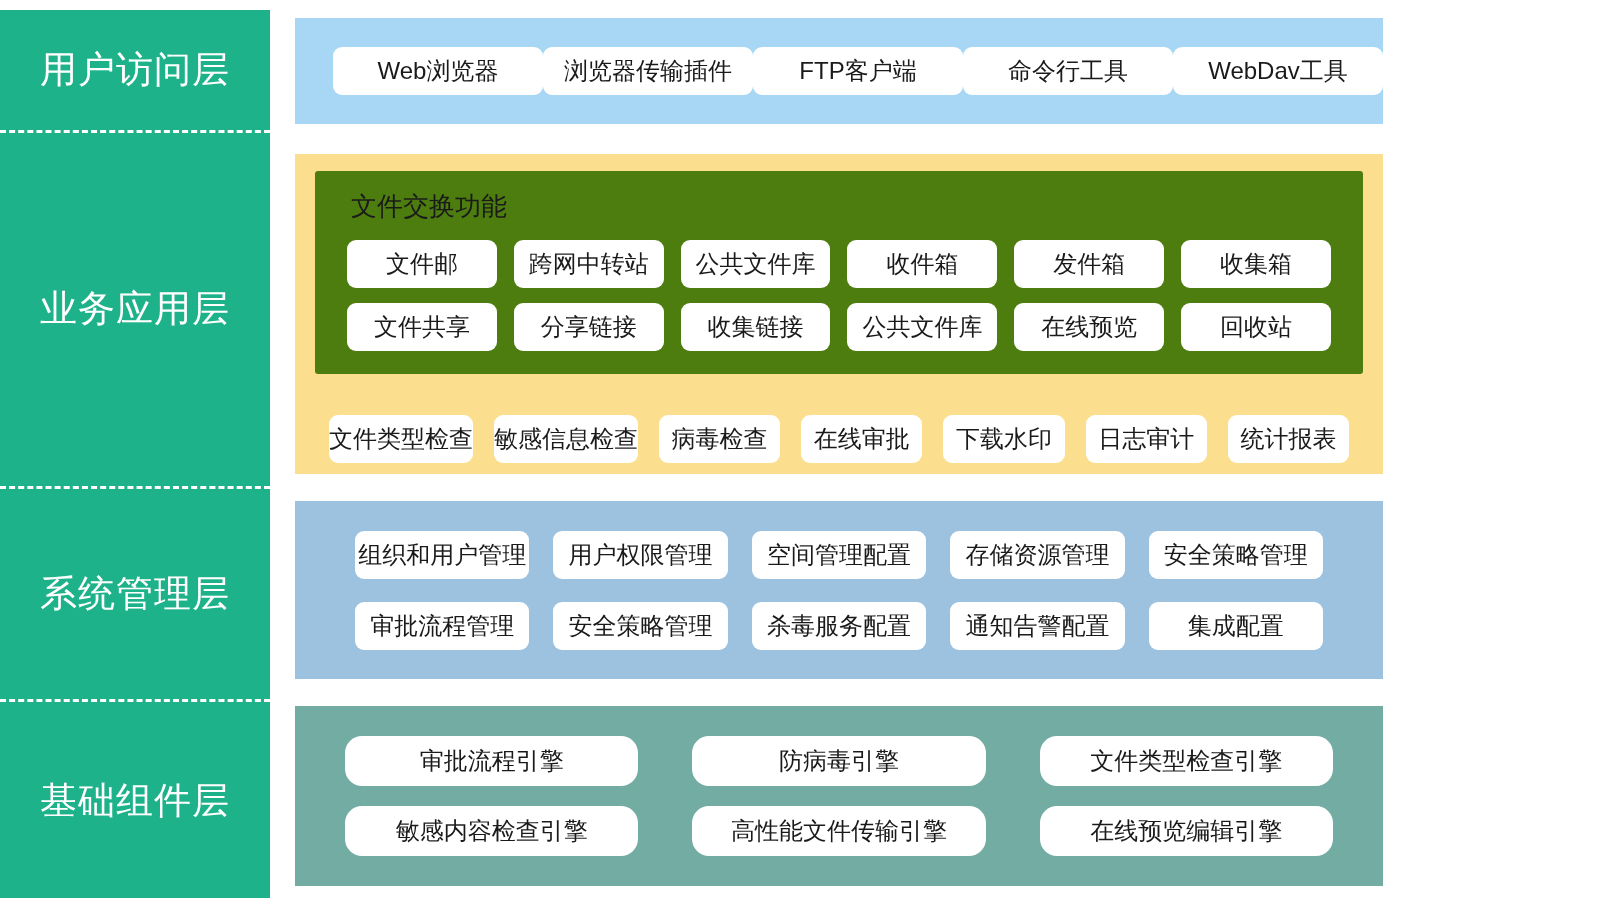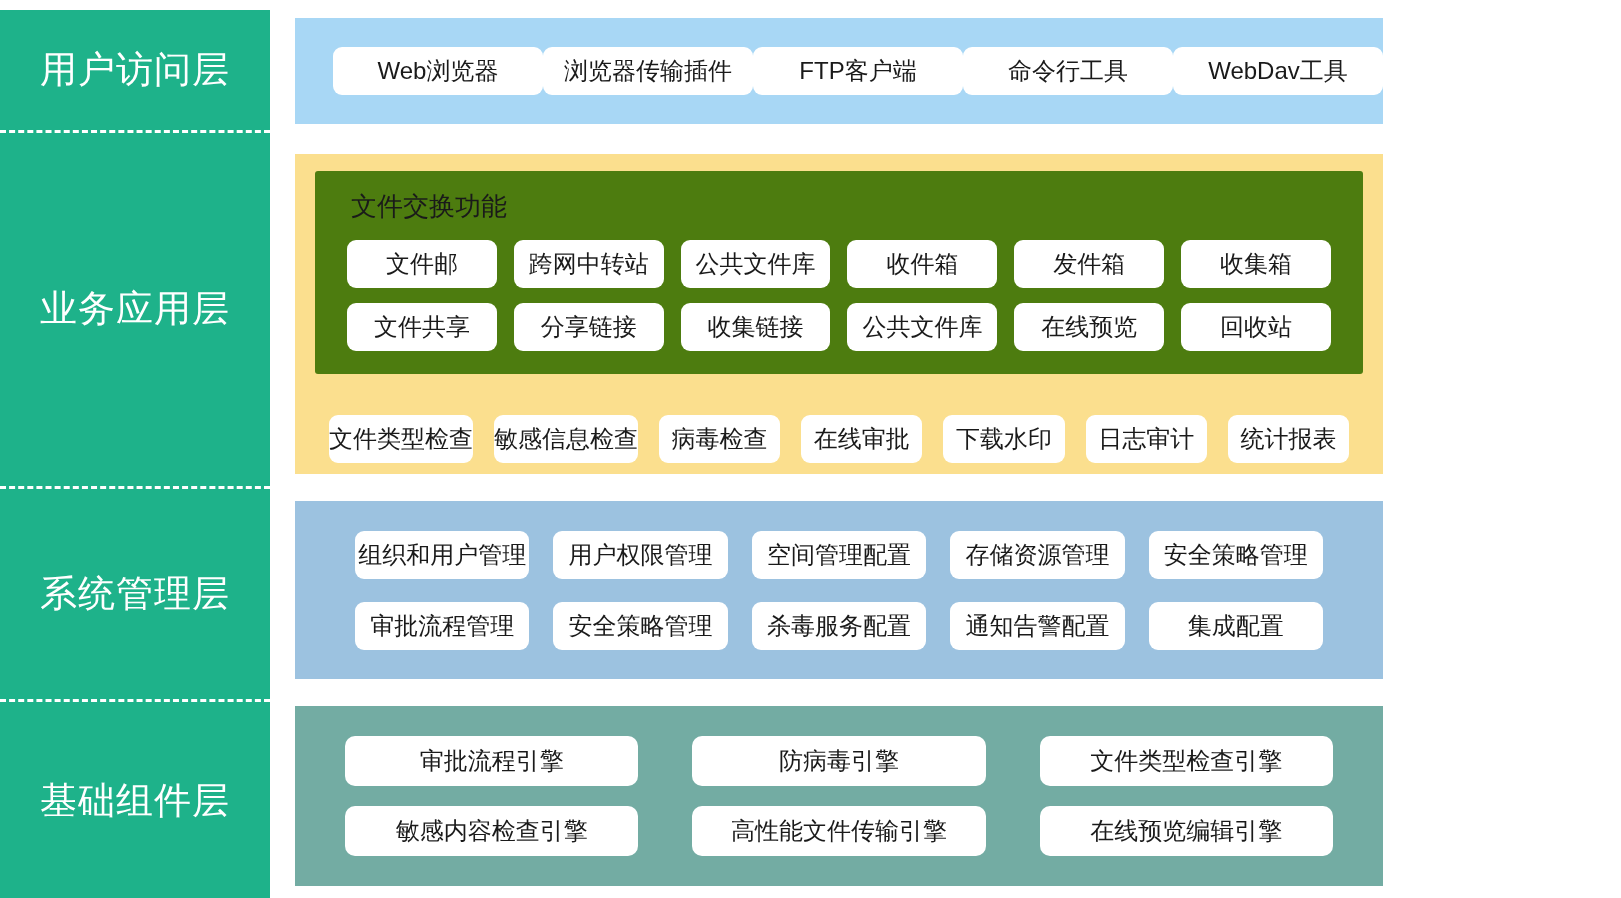--- a/index.html
+++ b/index.html
@@ -45,21 +45,21 @@
     height:180px;background:#73aca3;
     display:flex;flex-direction:column;justify-content:center;gap:20px;padding:0 50px;
   }
   .band4 .row{display:flex;gap:54px;}
   
   .box{
     background:#ffffff;border-radius:9px;height:48px;flex:1;
     display:flex;align-items:center;justify-content:center;
     font-size:24px;color:#1a1a1a;white-space:nowrap;
   }
-  .band4 .box{height:50px;border-radius:10px;}
+  .band4 .box{height:50px;border-radius:17px;}
 </style>
 </head>
 <body>
 
 <div class="wrap">
 
   <aside class="sidebar">
     <div class="side-cell c1">用户访问层</div>
     <div class="side-cell c2">业务应用层</div>
     <div class="side-cell c3">系统管理层</div>

